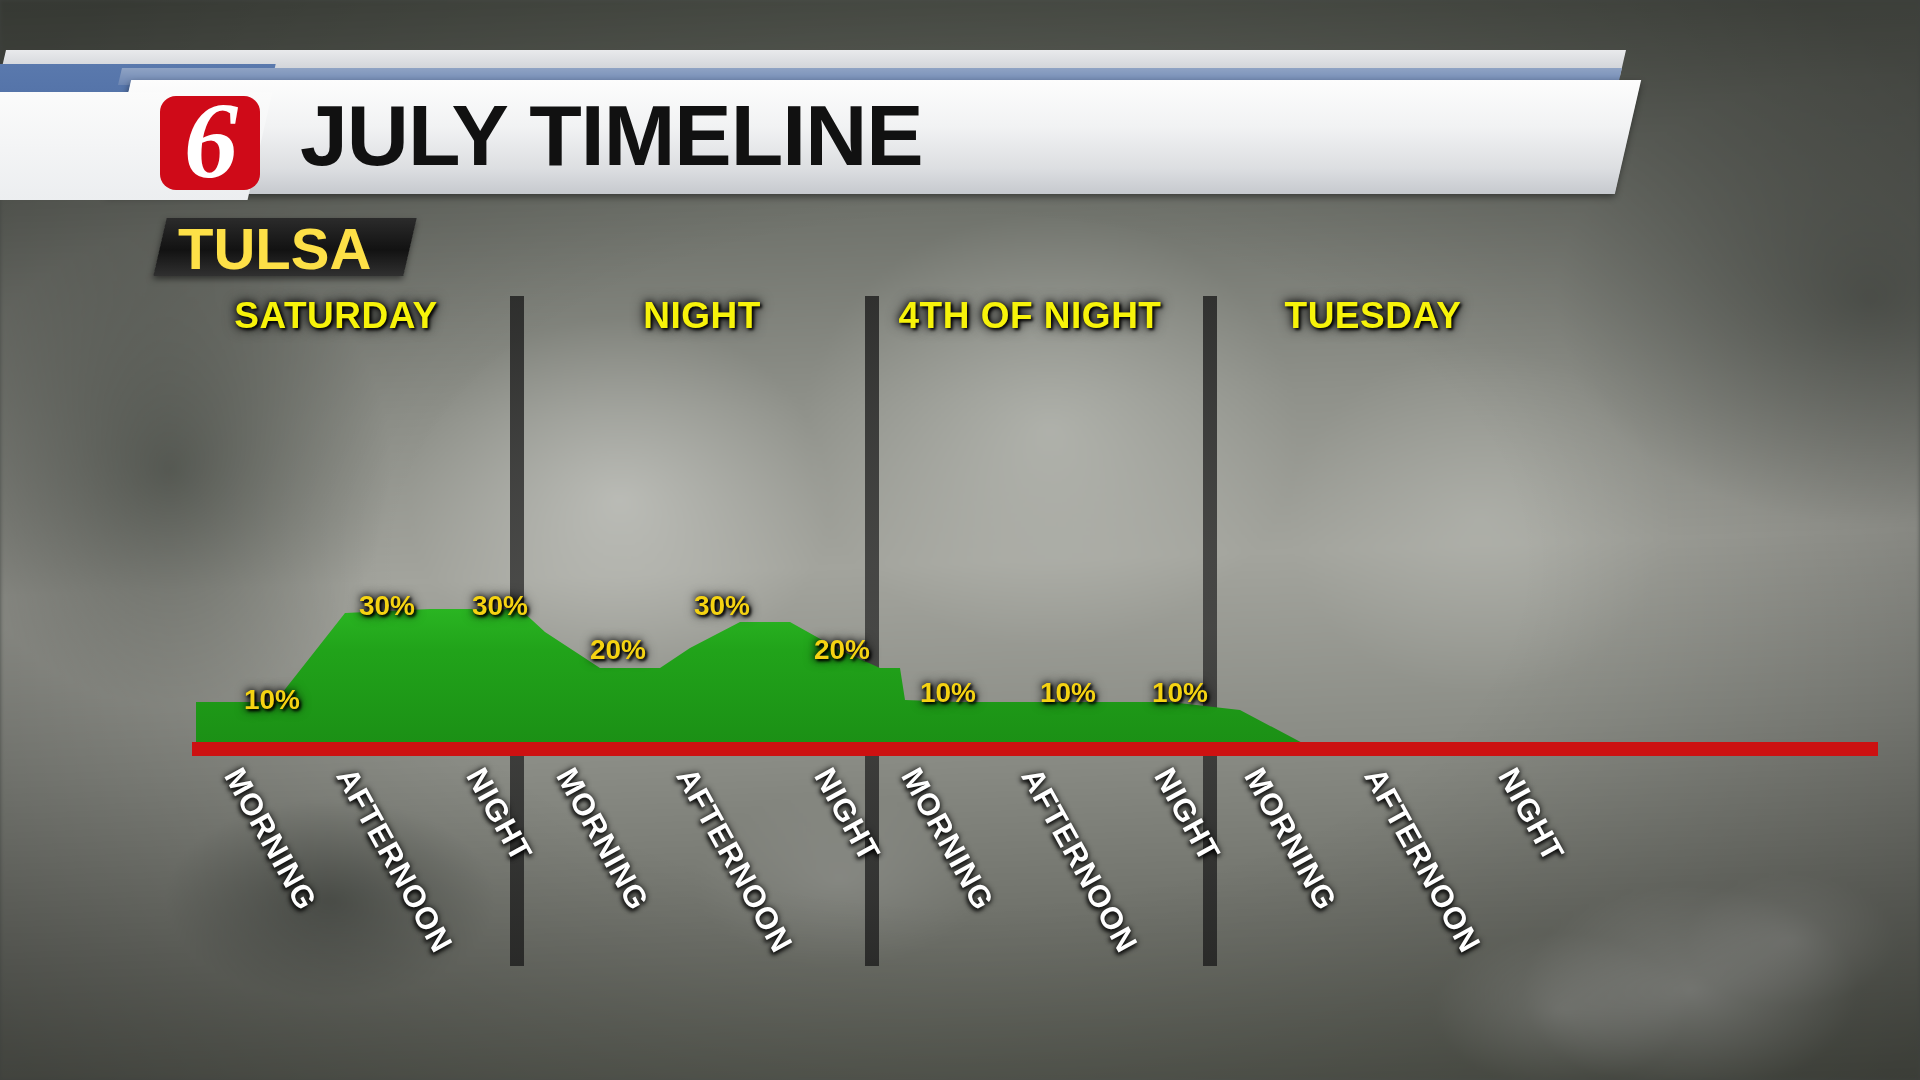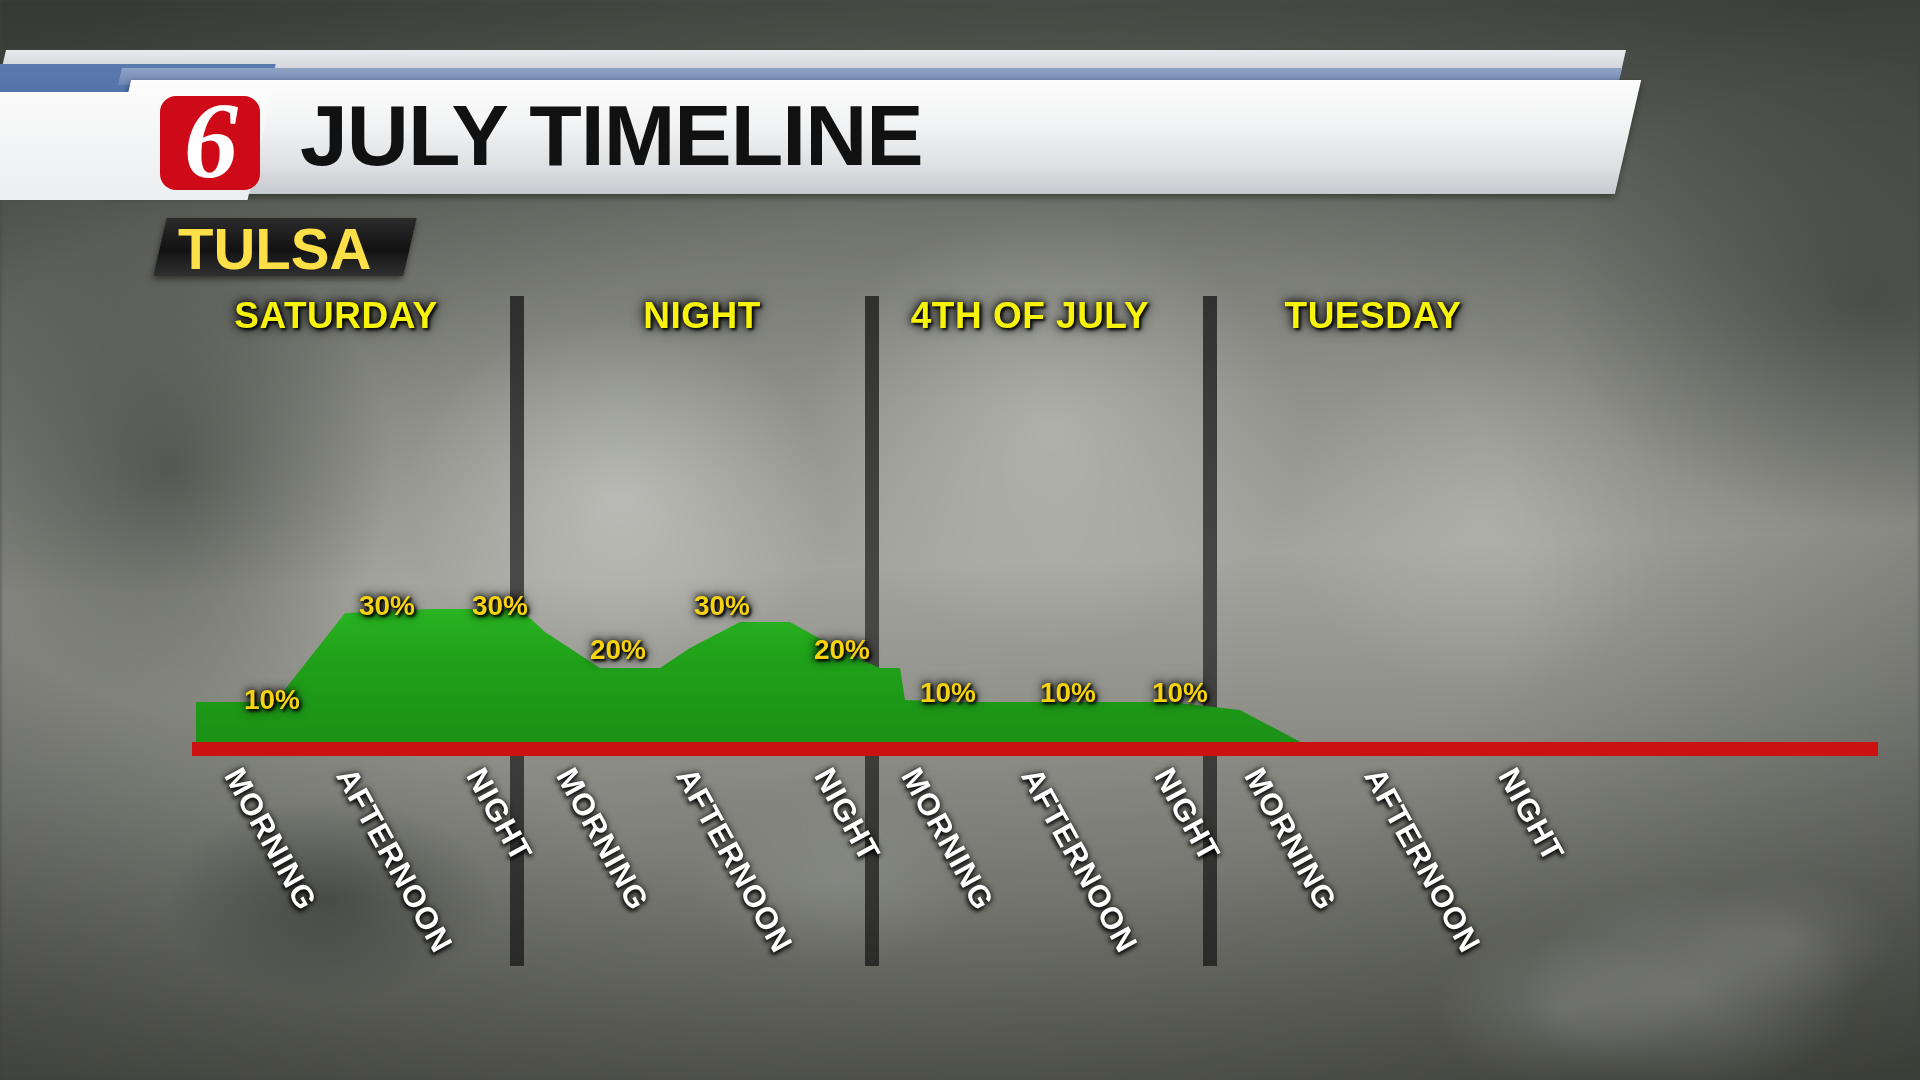--- a/index.html
+++ b/index.html
@@ -107,21 +107,21 @@
 
   <div class="hdr-title">JULY TIMELINE</div>
 
   <div class="tulsa"></div>
   <div class="tulsa-txt">TULSA</div>
 
   <div class="chart">
 
     <div class="day-label" style="left:336px">SATURDAY</div>
     <div class="day-label" style="left:702px">NIGHT</div>
-    <div class="day-label" style="left:1030px">4TH OF JULY</div>
+    <div class="day-label" style="left:1030px">4TH OF NIGHT</div>
     <div class="day-label" style="left:1373px">TUESDAY</div>
 
     <div class="divider" style="left:510px"></div>
     <div class="divider" style="left:865px"></div>
     <div class="divider" style="left:1203px"></div>
 
     <svg class="area" viewBox="0 0 1920 1080">
       <defs>
         <linearGradient id="gGreen" x1="0" y1="0" x2="0" y2="1">
           <stop offset="0%" stop-color="#2ab522"></stop>

